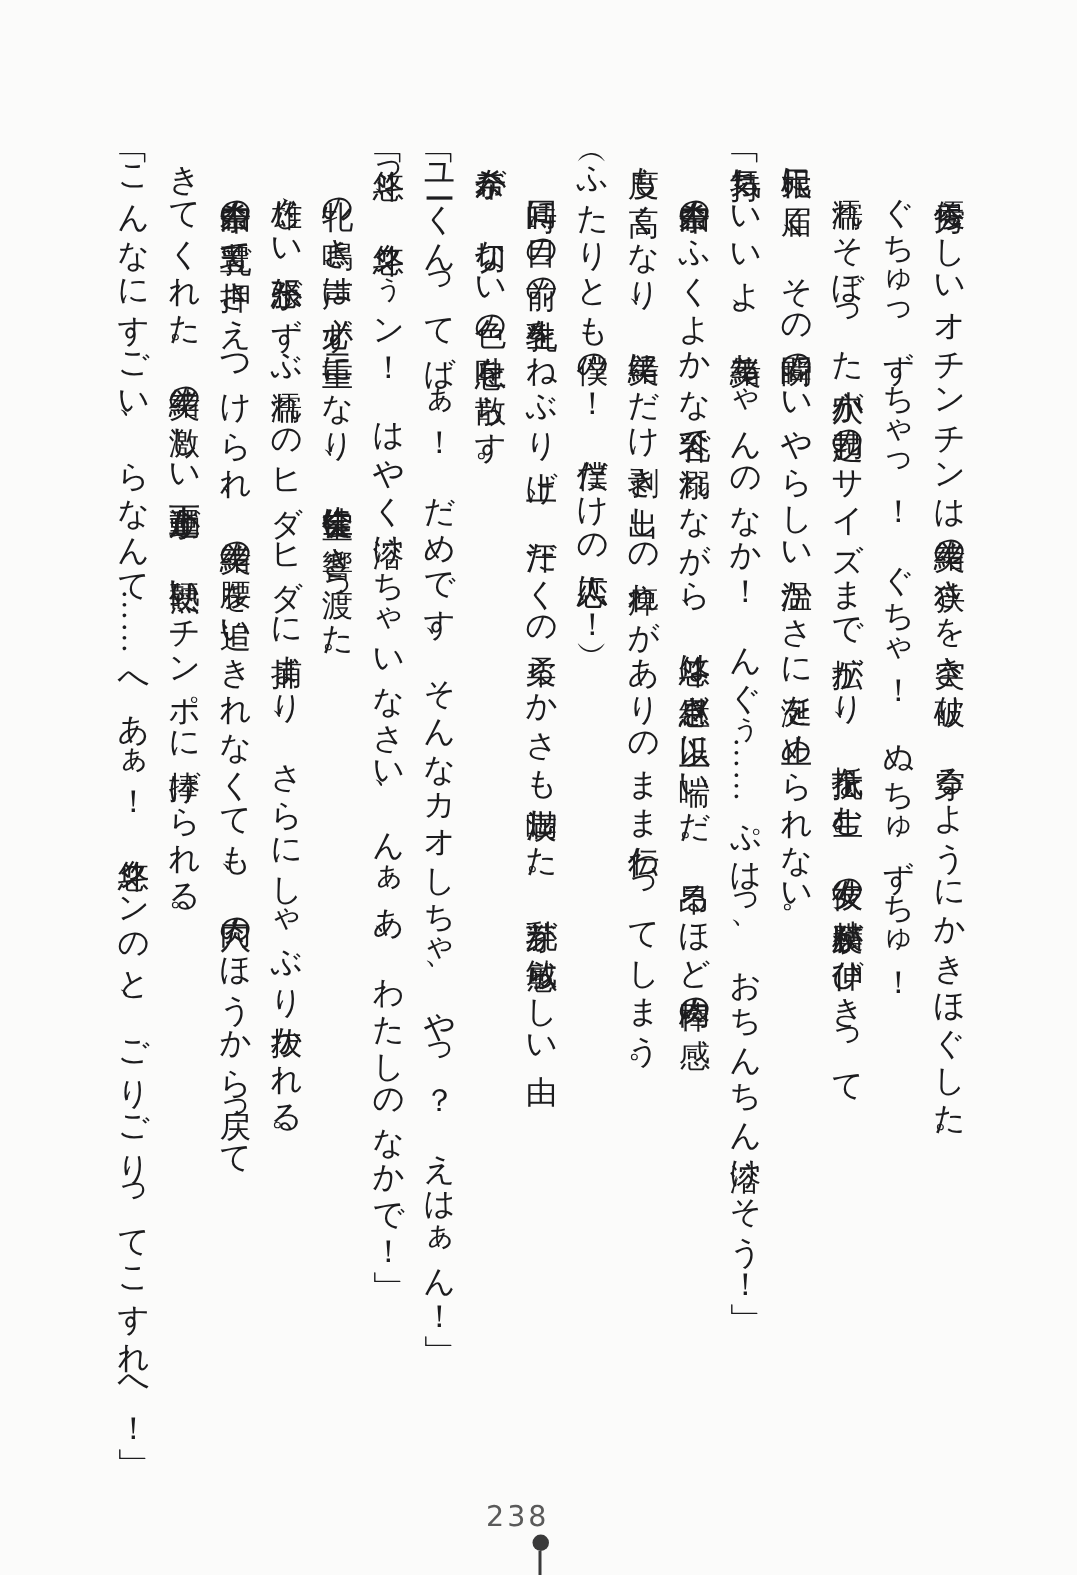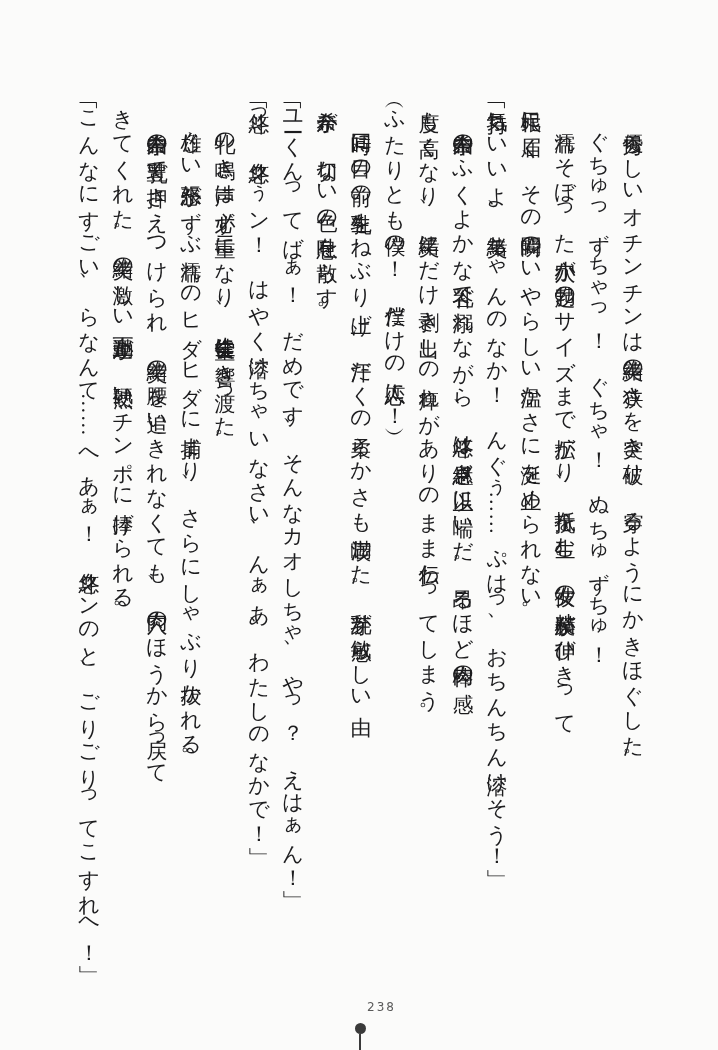--- a/index.html
+++ b/index.html
@@ -39,23 +39,23 @@
     white-space:nowrap;
   }
   .col.indent{
     padding-top:22px;      
   }
   .page-number{
     position:absolute;
     top:1000px;
     left:324px;
     width:72px;
-    text-align:right;
+    text-align:left;
     font-family:"DejaVu Sans","Liberation Sans",sans-serif;
-    font-size:12px;
+    font-size:19px;
     letter-spacing:2px;
     color:var(--page-number);
   }
   .pin{
     position:absolute;
     left:354px;
     top:1023px;
     width:12px;
     height:27px;
   }

